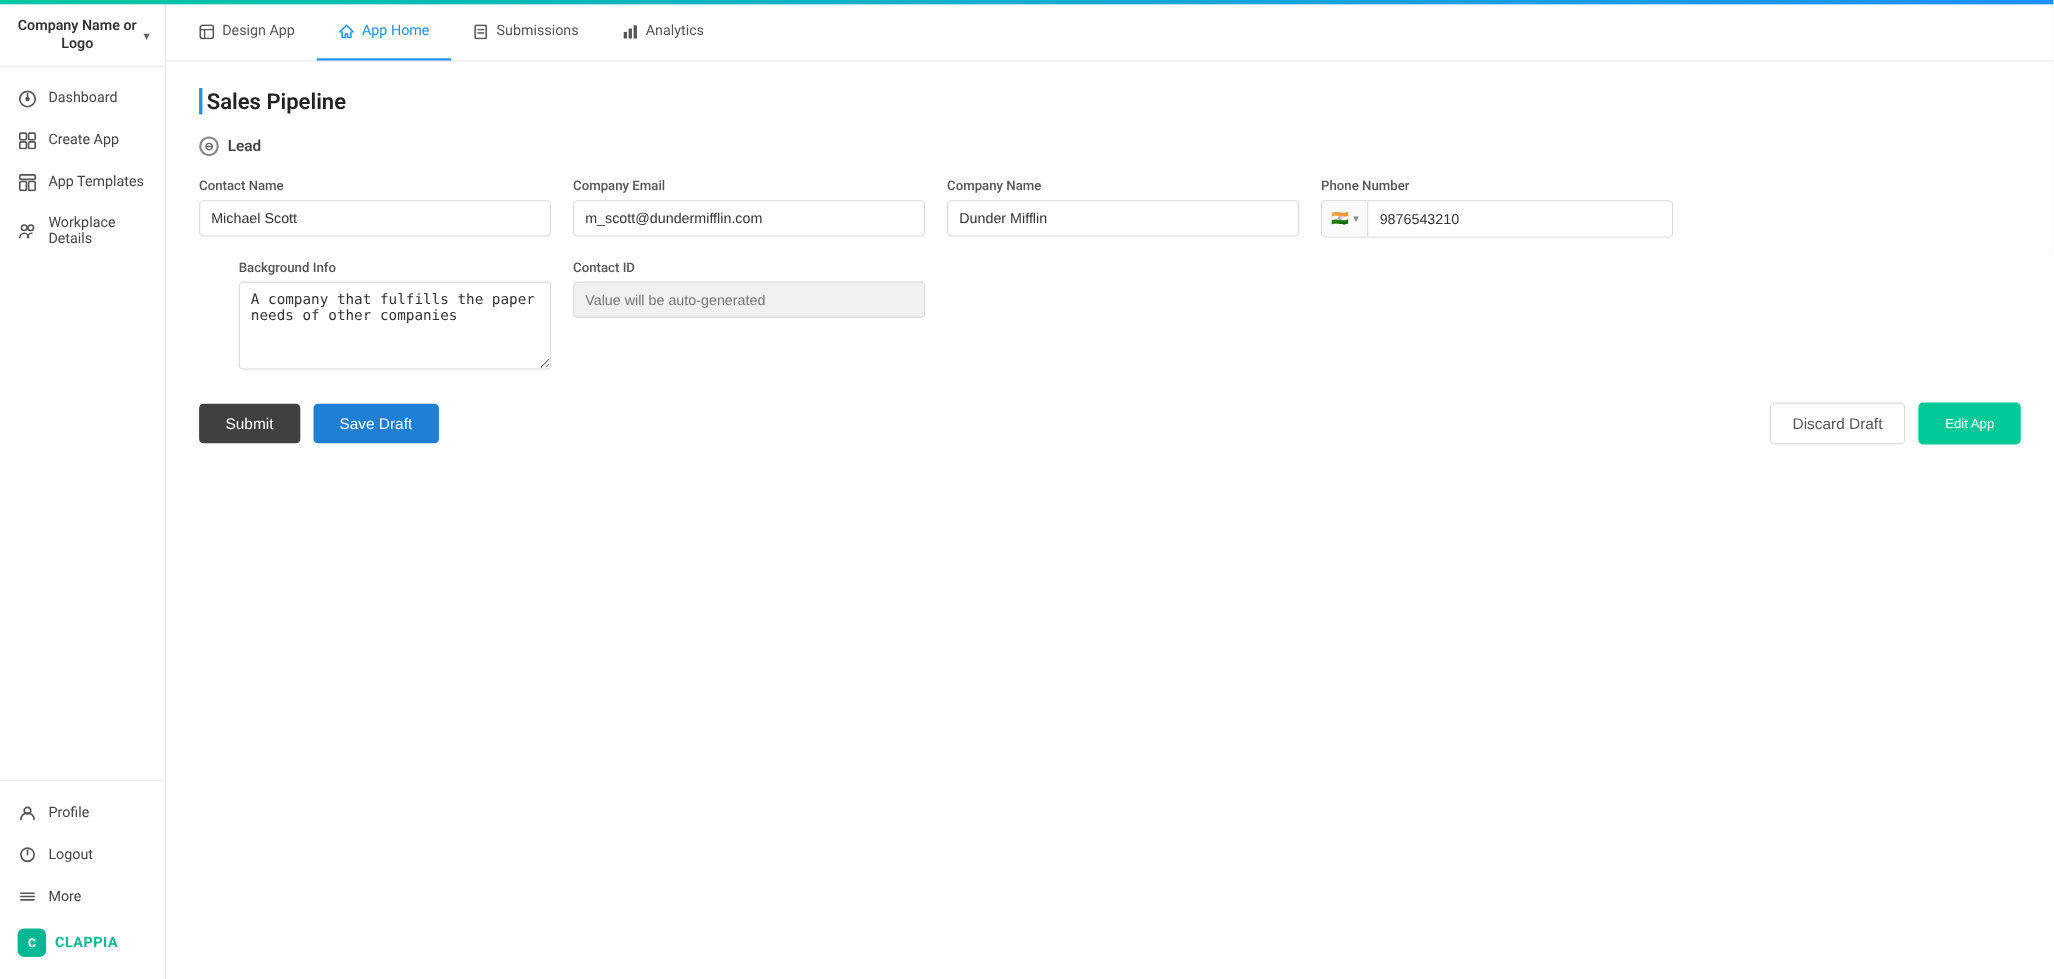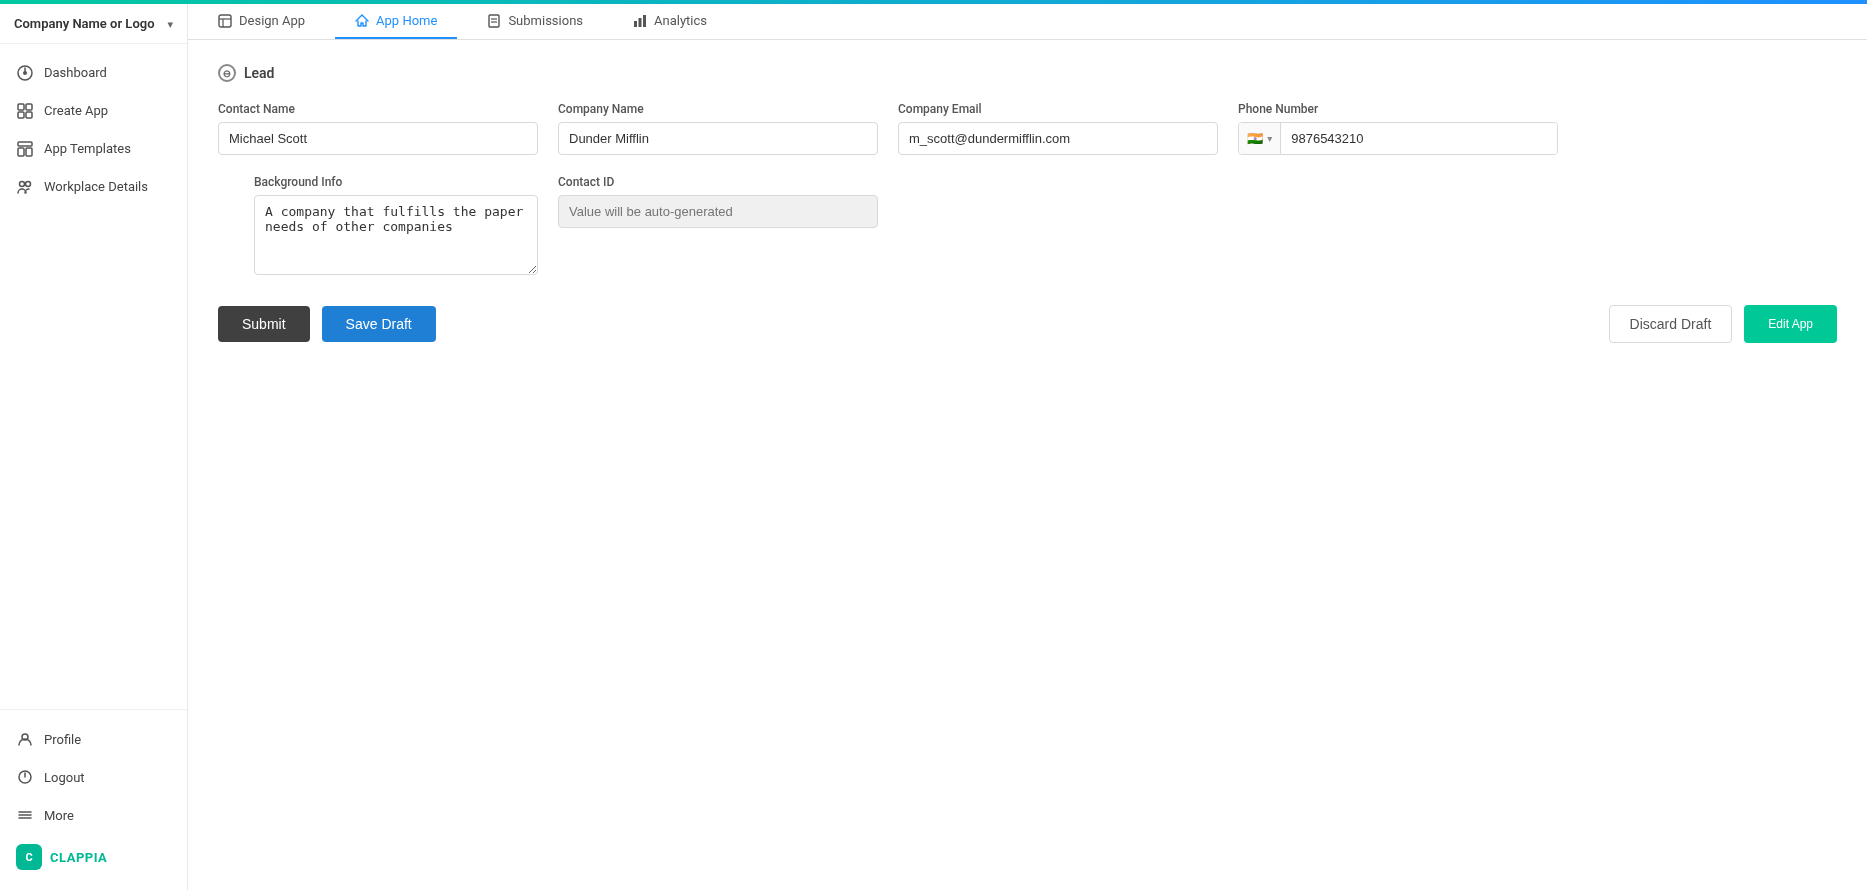--- a/index.html
+++ b/index.html
@@ -13,21 +13,21 @@
     }
 
     .app-shell {
       display: flex;
       flex: 1;
       overflow: hidden;
     }
 
     
     .sidebar {
-      width: 188px;
+      width: 151px;
       background: #fff;
       border-right: 1px solid #e8e8e8;
       display: flex;
       flex-direction: column;
       flex-shrink: 0;
     }
 
     .sidebar-logo {
       padding: 12px 14px 10px;
       border-bottom: 1px solid #f0f0f0;
@@ -119,22 +119,21 @@
     }
 
     
     .tab-bar {
       background: #fff;
       border-bottom: 1px solid #e0e0e0;
       display: flex;
       align-items: stretch;
       padding: 0 10px;
       flex-shrink: 0;
-      height: 36px;
-      gap: 10px;
+      height: 52px;
     }
 
     .tab-item {
       display: flex;
       align-items: center;
       padding: 0 20px;
       cursor: pointer;
       font-size: 13px;
       color: #555;
       gap: 7px;
@@ -471,38 +470,39 @@
             <rect x="1" y="7" width="3" height="6" fill="#555"></rect>
             <rect x="5.5" y="4" width="3" height="9" fill="#555"></rect>
             <rect x="10" y="1" width="3" height="12" fill="#555"></rect>
           </svg>
         </span>
         <span>Analytics</span>
       </div>
     </div>
 
     <div class="page-body">
+      <h1 class="page-title">Sales Pipeline</h1>
 
       <div class="section-header">
         <div class="section-toggle-icon">⊖</div>
         <span>Lead</span>
       </div>
 
       <div class="form-row">
         <div class="form-field size-md">
           <label class="field-label">Contact Name</label>
           <input type="text" class="field-input" value="Michael Scott" style="">
         </div>
         <div class="form-field size-md">
+          <label class="field-label">Company Email</label>
+          <input type="text" class="field-input" value="m_scott@dundermifflin.com" style="">
+        </div>
+        <div class="form-field size-md">
           <label class="field-label">Company Name</label>
           <input type="text" class="field-input" value="Dunder Mifflin" style="">
-        </div>
-        <div class="form-field size-md">
-          <label class="field-label">Company Email</label>
-          <input type="text" class="field-input" value="m_scott@dundermifflin.com" style="">
         </div>
         <div class="form-field size-md">
           <label class="field-label">Phone Number</label>
           <div class="phone-field-wrapper">
             <div class="phone-flag">
               <span>🇮🇳</span>
               <span style="font-size:10px; color:#888;">▾</span>
             </div>
             <input type="text" class="phone-input" value="9876543210" style="">
           </div>

